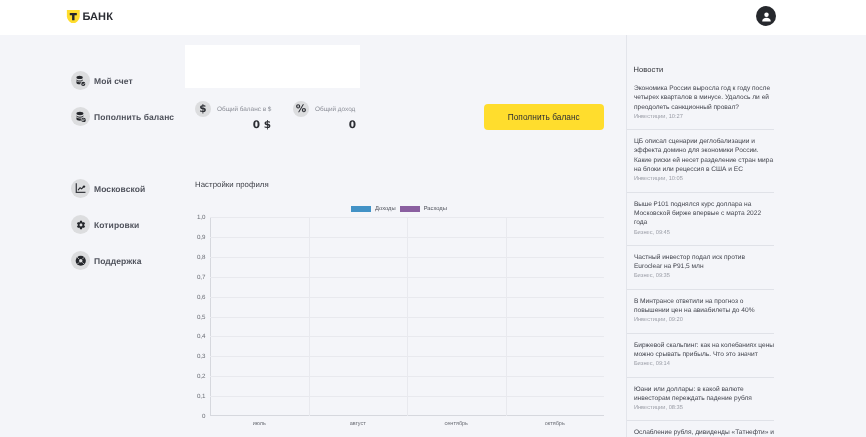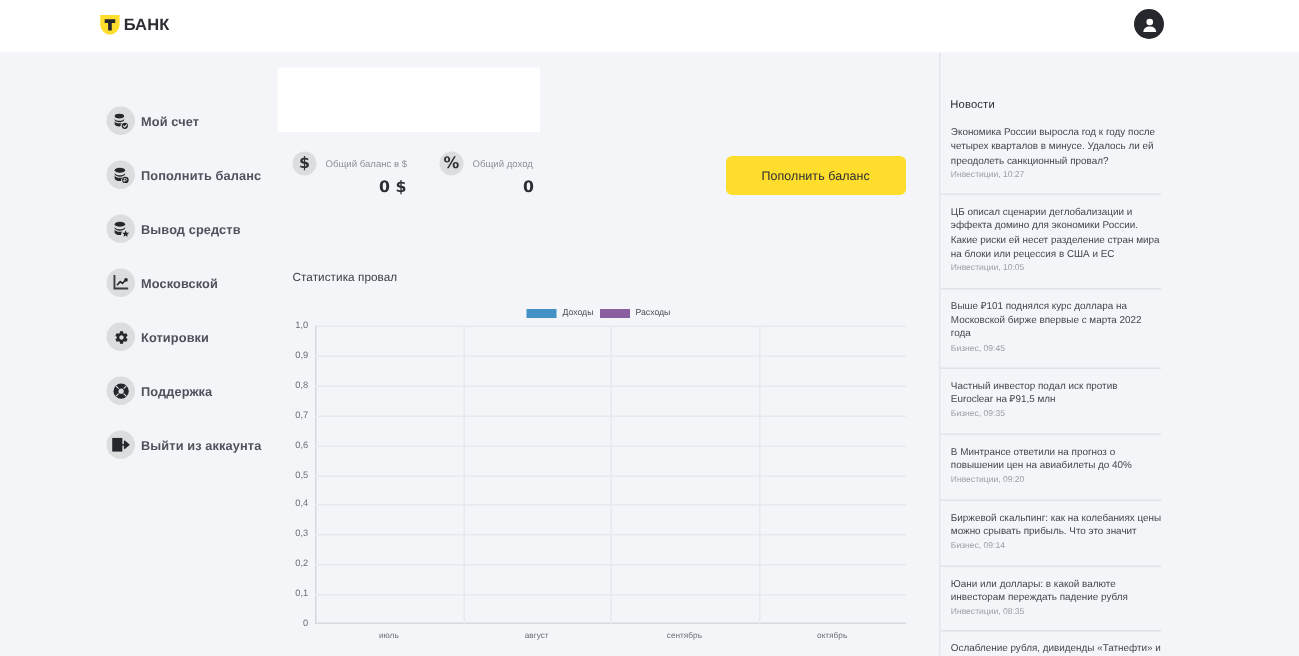--- a/index.html
+++ b/index.html
@@ -121,33 +121,20 @@
               <ellipse cx="10.3" cy="5.2" rx="7.3" ry="3.6"></ellipse>
               <path d="M3 8.6 v2.0 c0 2.0 3.3 3.6 7.3 3.6 s7.3-1.6 7.3-3.6 V8.6 c0 2.0-3.3 3.6-7.3 3.6 S3 10.6 3 8.6 Z"></path>
               <path d="M3 14.7 v2.0 c0 2.0 3.3 3.6 7.3 3.6 q0.9 0 1.7-0.1 a5.3 5.3 0 0 1 1.8-4.9 q-1.7 0.4-3.5 0.4 C6.3 15.7 3 14.1 3 12.1 Z"></path>
               <circle cx="17.9" cy="18.9" r="4.6"></circle>
             </g>
             <path d="M16.3 21.3 v-4.6 h1.9 a1.45 1.45 0 0 1 0 2.9 h-2.5" stroke="#dcdddf" stroke-width="1.2" fill="none" stroke-linecap="round"></path>
           </svg>
         </span>
         <span class="nav-label">Пополнить баланс</span>
       </div>
-      <div class="nav-item" style="top: 108px;">
-        <span class="nav-icon">
-          <svg width="11.5" height="11.5" viewBox="0 0 24 24">
-            <g fill="#25272c">
-              <ellipse cx="10.3" cy="5.2" rx="7.3" ry="3.6"></ellipse>
-              <path d="M3 8.6 v2.0 c0 2.0 3.3 3.6 7.3 3.6 s7.3-1.6 7.3-3.6 V8.6 c0 2.0-3.3 3.6-7.3 3.6 S3 10.6 3 8.6 Z"></path>
-              <path d="M3 14.7 v2.0 c0 2.0 3.3 3.6 7.3 3.6 q0.9 0 1.7-0.1 a5.3 5.3 0 0 1 1.8-4.9 q-1.7 0.4-3.5 0.4 C6.3 15.7 3 14.1 3 12.1 Z"></path>
-              <path d="M18.3 13.7 l1.35 3.2 l3.35 0.3 l-2.55 2.2 l0.75 3.3 l-2.9-1.75 l-2.9 1.75 l0.75-3.3 l-2.55-2.2 l3.35-0.3 Z"></path>
-            </g>
-          </svg>
-        </span>
-        <span class="nav-label">Вывод средств</span>
-      </div>
       <div class="nav-item" style="top: 144px;">
         <span class="nav-icon">
           <svg width="12.5" height="12.5" viewBox="0 0 24 24">
             <path d="M3.2 2.4 h2.4 v16.2 H22 v2.4 H3.2 Z" fill="#3a3c42"></path>
             <path d="M8.2 15.0 l3.6-4.0 l2.8 2.2 l4.4-4.6" stroke="#25272c" stroke-width="2.1" fill="none" stroke-linecap="round" stroke-linejoin="round"></path>
             <circle cx="19.2" cy="8.8" r="2.3" fill="#25272c"></circle>
           </svg>
         </span>
         <span class="nav-label">Московской</span>
       </div>
@@ -162,29 +149,20 @@
       <div class="nav-item" style="top: 216px;">
         <span class="nav-icon">
           <svg width="11.5" height="11.5" viewBox="0 0 24 24">
             <circle cx="12" cy="12" r="10.6" fill="#25272c"></circle>
             <circle cx="12" cy="12" r="3.6" fill="#dcdddf"></circle>
             <path d="M4.6 4.6 l4.0 4.0 M19.4 4.6 l-4.0 4.0 M4.6 19.4 l4.0-4.0 M19.4 19.4 l-4.0-4.0" stroke="#dcdddf" stroke-width="1.5" stroke-linecap="butt"></path>
           </svg>
         </span>
         <span class="nav-label">Поддержка</span>
       </div>
-      <div class="nav-item" style="top: 252px;">
-        <span class="nav-icon">
-          <svg width="13" height="13" viewBox="0 0 24 24">
-            <rect x="1.5" y="3.6" width="12.5" height="16.8" fill="#25272c"></rect>
-            <path d="M10.5 12 h9.6 M16.8 7.8 L21.9 12 L16.8 16.2 Z" stroke="#25272c" stroke-width="1.9" fill="#25272c" stroke-linejoin="round"></path>
-          </svg>
-        </span>
-        <span class="nav-label">Выйти из аккаунта</span>
-      </div>
     </nav>
 
   <section class="main">
     <div class="whitecard"></div>
 
     <div class="stat" style="left:10px; top:66px; width:76px;">
       <div class="stat-head">
         <span class="stat-badge">$</span>
         <span class="stat-label">Общий баланс в $</span>
       </div>
@@ -194,21 +172,21 @@
     <div class="stat" style="left:108px; top:66px; width:63px;">
       <div class="stat-head">
         <span class="stat-badge">%</span>
         <span class="stat-label">Общий доход</span>
       </div>
       <div class="stat-value">0</div>
     </div>
 
     <button class="topup-btn">Пополнить баланс</button>
 
-    <div class="section-title">Статистика провал</div>
+    <div class="section-title">Настройки профиля</div>
 
     <div class="chart-wrap">
       <div class="legend">
           <div class="legend-item">
             <span class="legend-swatch" style="background:#4292c6"></span>
             <span class="legend-text">Доходы</span>
           </div>
           <div class="legend-item">
             <span class="legend-swatch" style="background:#8a5fa0"></span>
             <span class="legend-text">Расходы</span>

